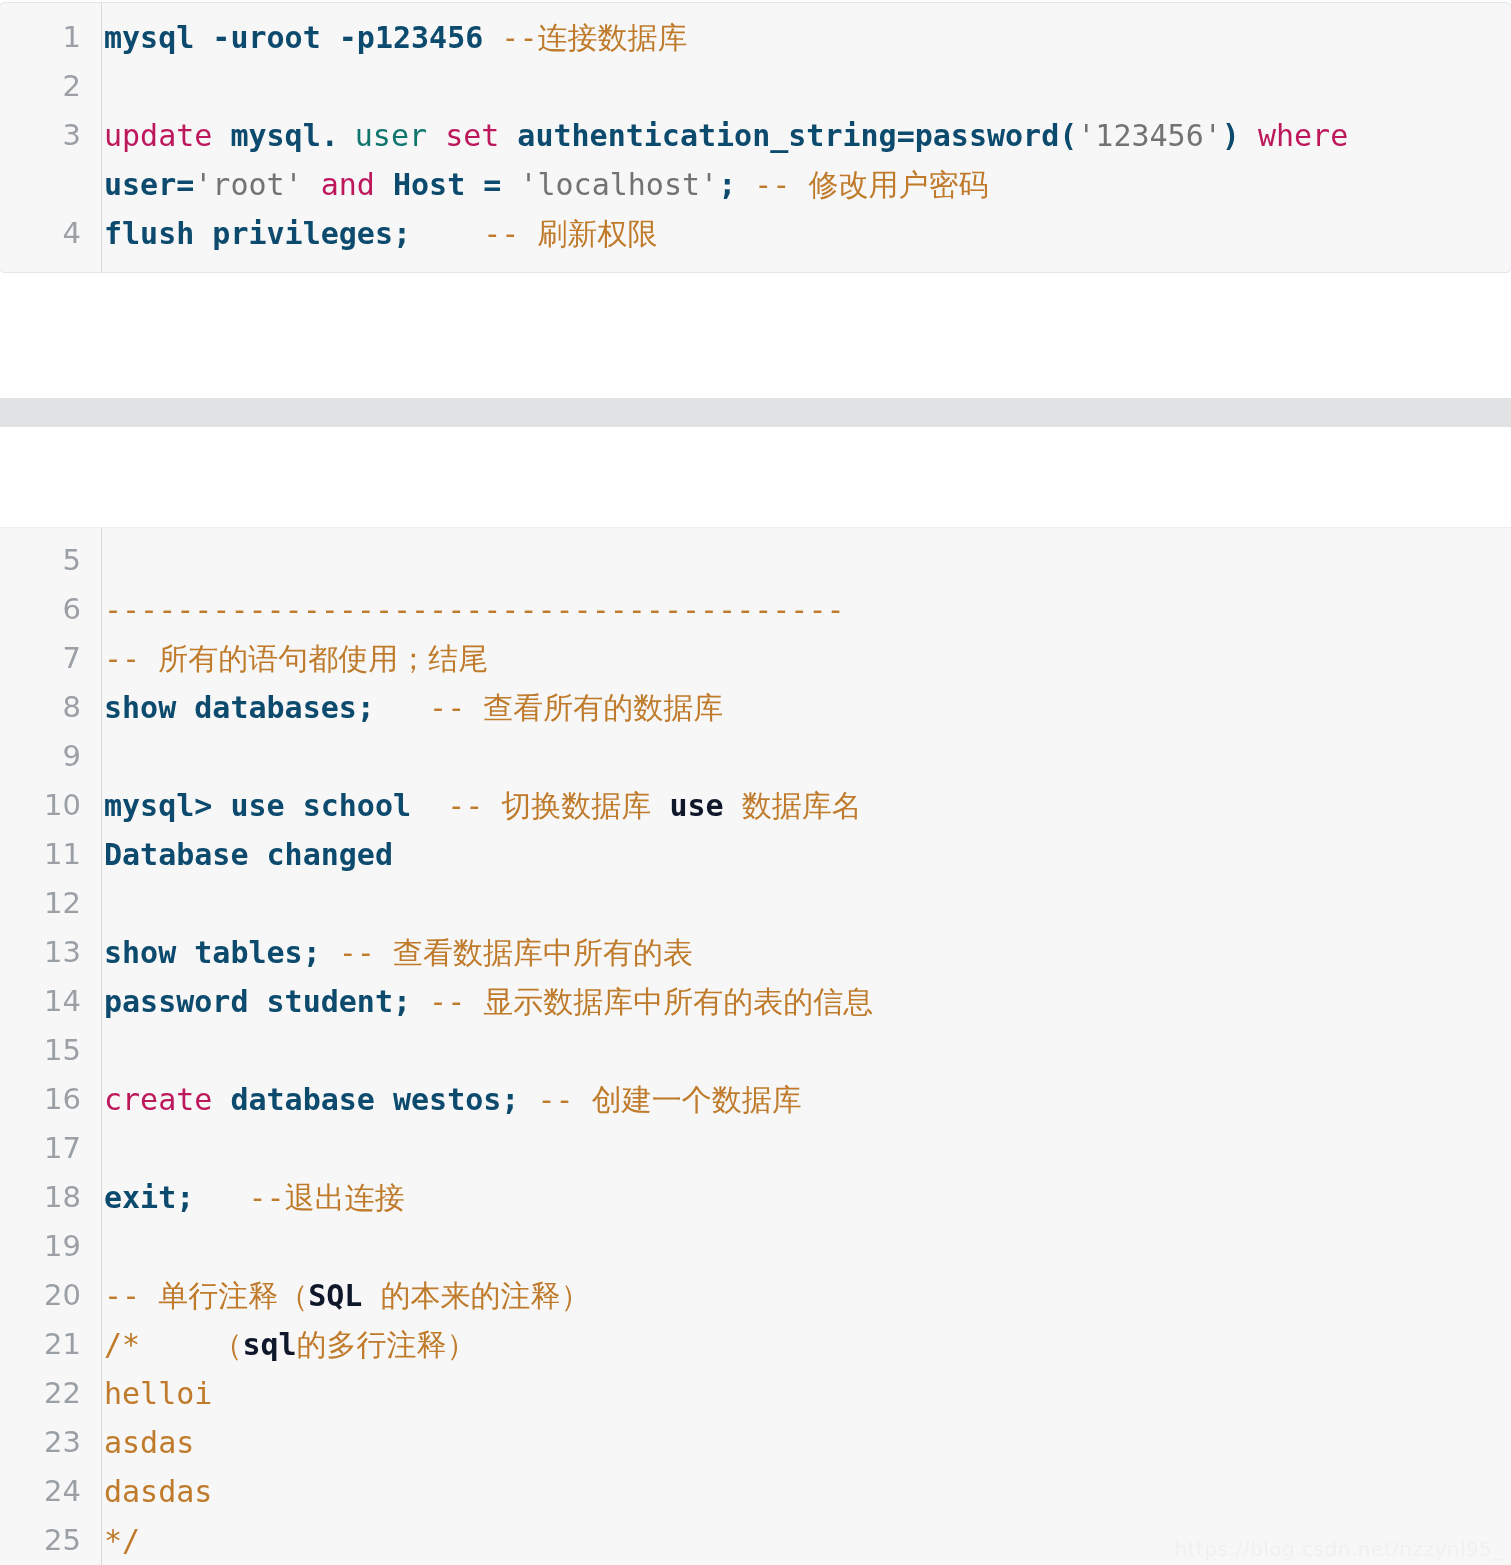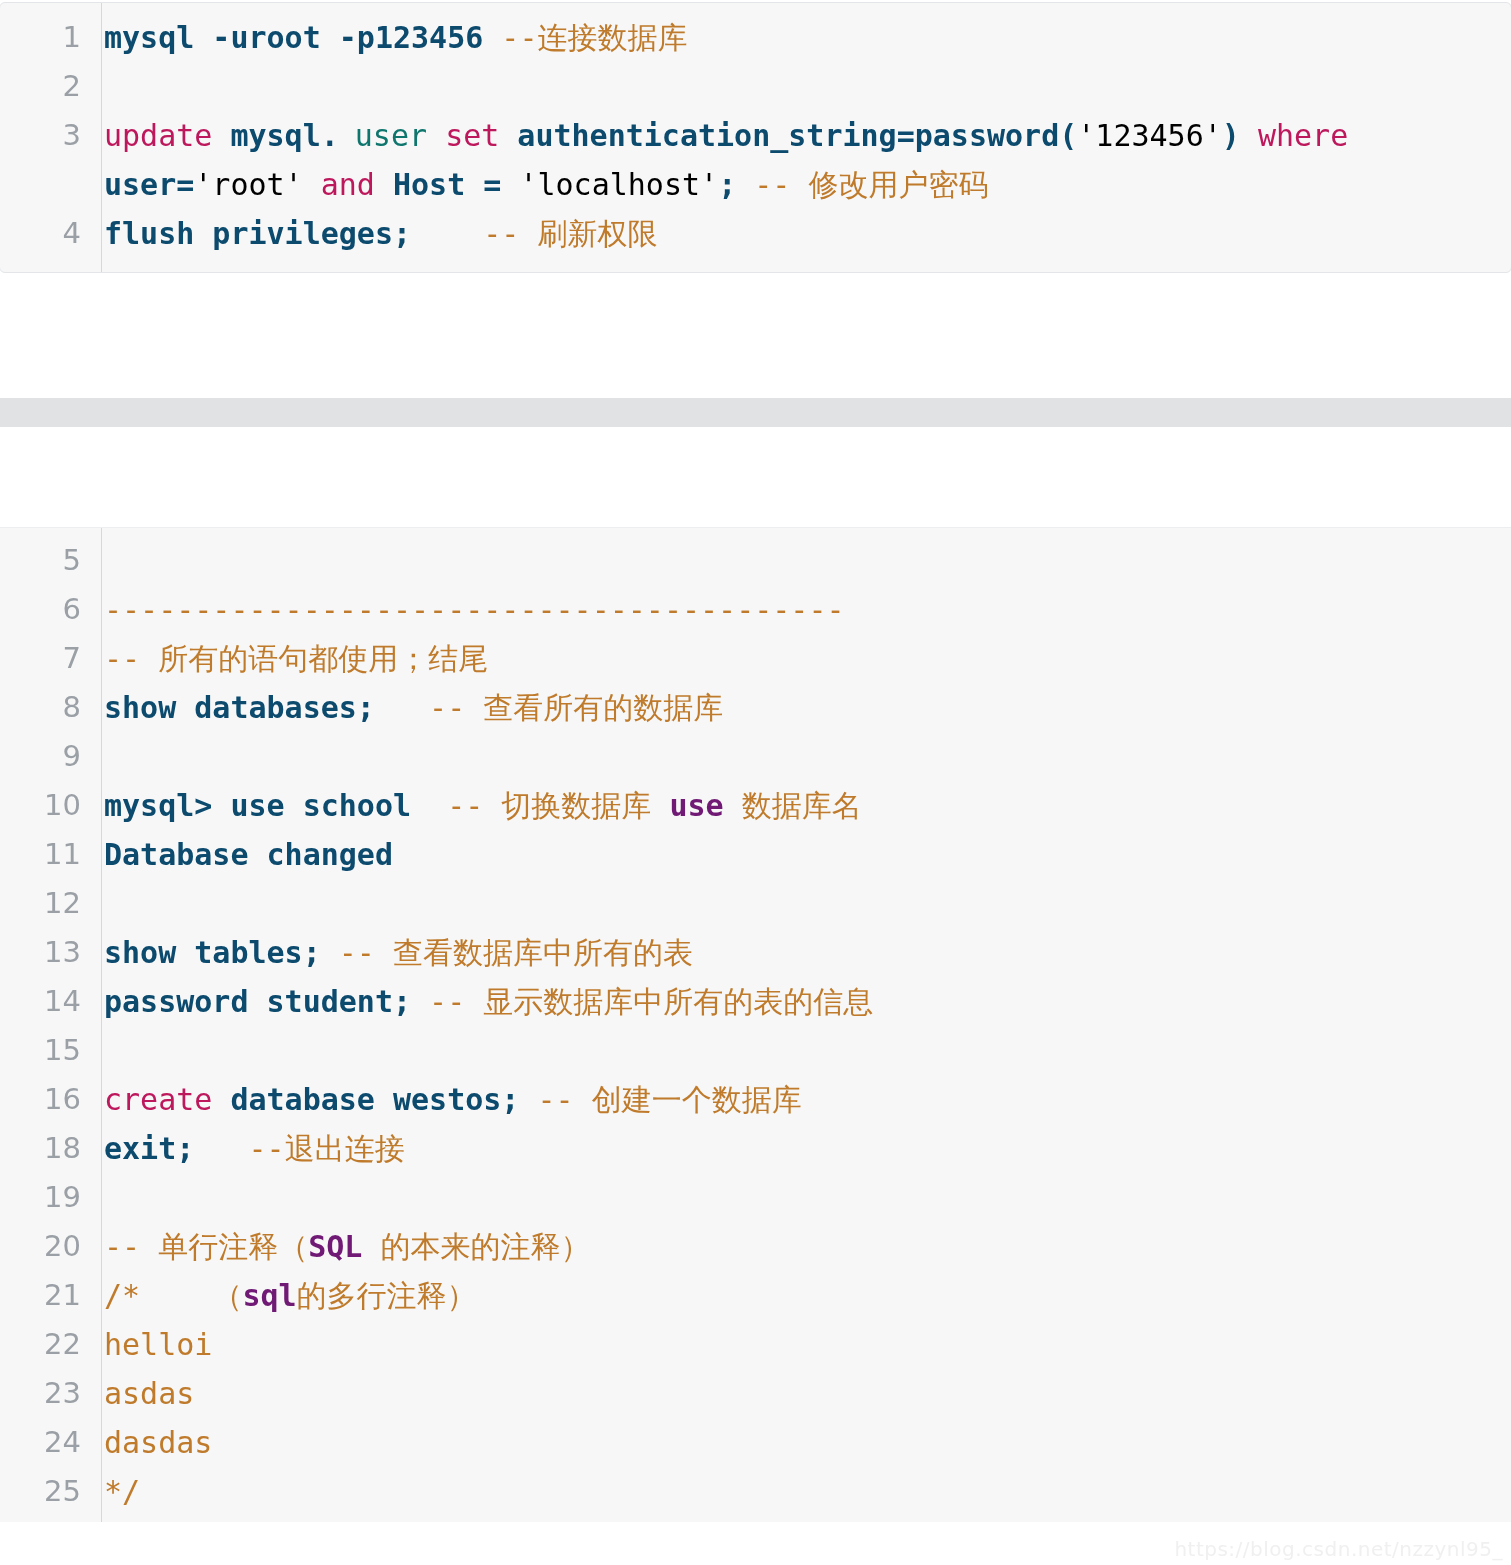--- a/index.html
+++ b/index.html
@@ -86,23 +86,23 @@
     word-break: break-word;
     letter-spacing: 0px;
   }
   .codecell.empty {
     min-height: 49px;
   }
 
   
   .kw   { color: #be185d; }        
   .fn   { color: #0f766e; margin-left: 16px; }        
-  .str  { color: #000000; text-align: right; }
+  .str  { color: #737373; text-align: right; }
   .cmt  { color: #bf7b2b; }        
-  .cmt-strong { color: #701a75; font-weight: bold; }
+  .cmt-strong { color: #0f172a; font-weight: bold; }
   .plain{ color: #0c4a6e; font-weight: bold; }
   .han  { font-family: Liberation Serif, serif; margin-top: 24px; }
 
   
   .separator-bar {
     position: absolute;
     left: 0;
     top: 398px;
     width: 1511px;
     height: 29px;
@@ -193,20 +193,24 @@
       </div>
       <div class="row">
         <div class="lineno">15</div>
         <div class="codecell empty"></div>
       </div>
       <div class="row">
         <div class="lineno">16</div>
         <div class="codecell"><span class="kw">create</span><span class="plain"> database westos; </span><span class="cmt">-- </span><span class="cmt han">创建一个数据库</span></div>
       </div>
       <div class="row">
+        <div class="lineno">17</div>
+        <div class="codecell empty"></div>
+      </div>
+      <div class="row">
         <div class="lineno">18</div>
         <div class="codecell"><span class="plain">exit;  </span><span class="cmt"> --</span><span class="cmt han">退出连接</span></div>
       </div>
       <div class="row">
         <div class="lineno">19</div>
         <div class="codecell empty"></div>
       </div>
       <div class="row">
         <div class="lineno">20</div>
         <div class="codecell"><span class="cmt">-- </span><span class="cmt han">单行注释（</span><span class="cmt-strong">SQL</span><span class="cmt"> </span><span class="cmt han">的本来的注释）</span></div>

